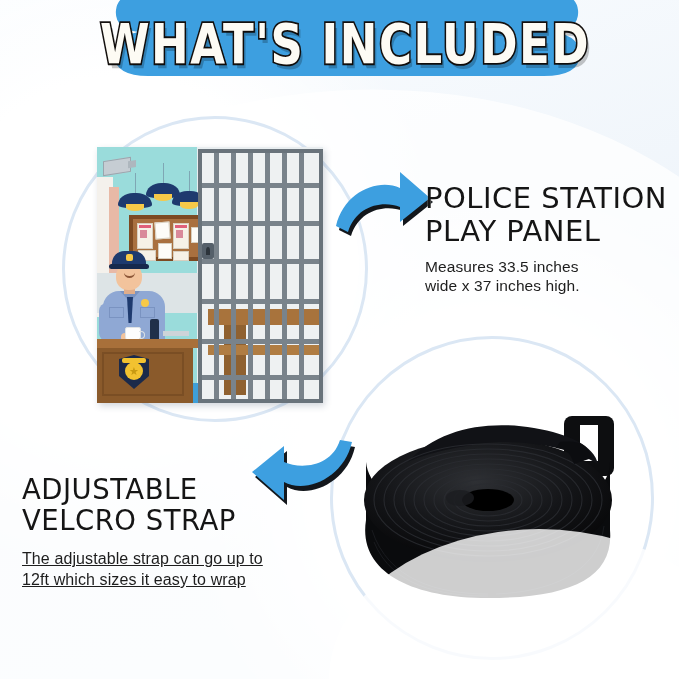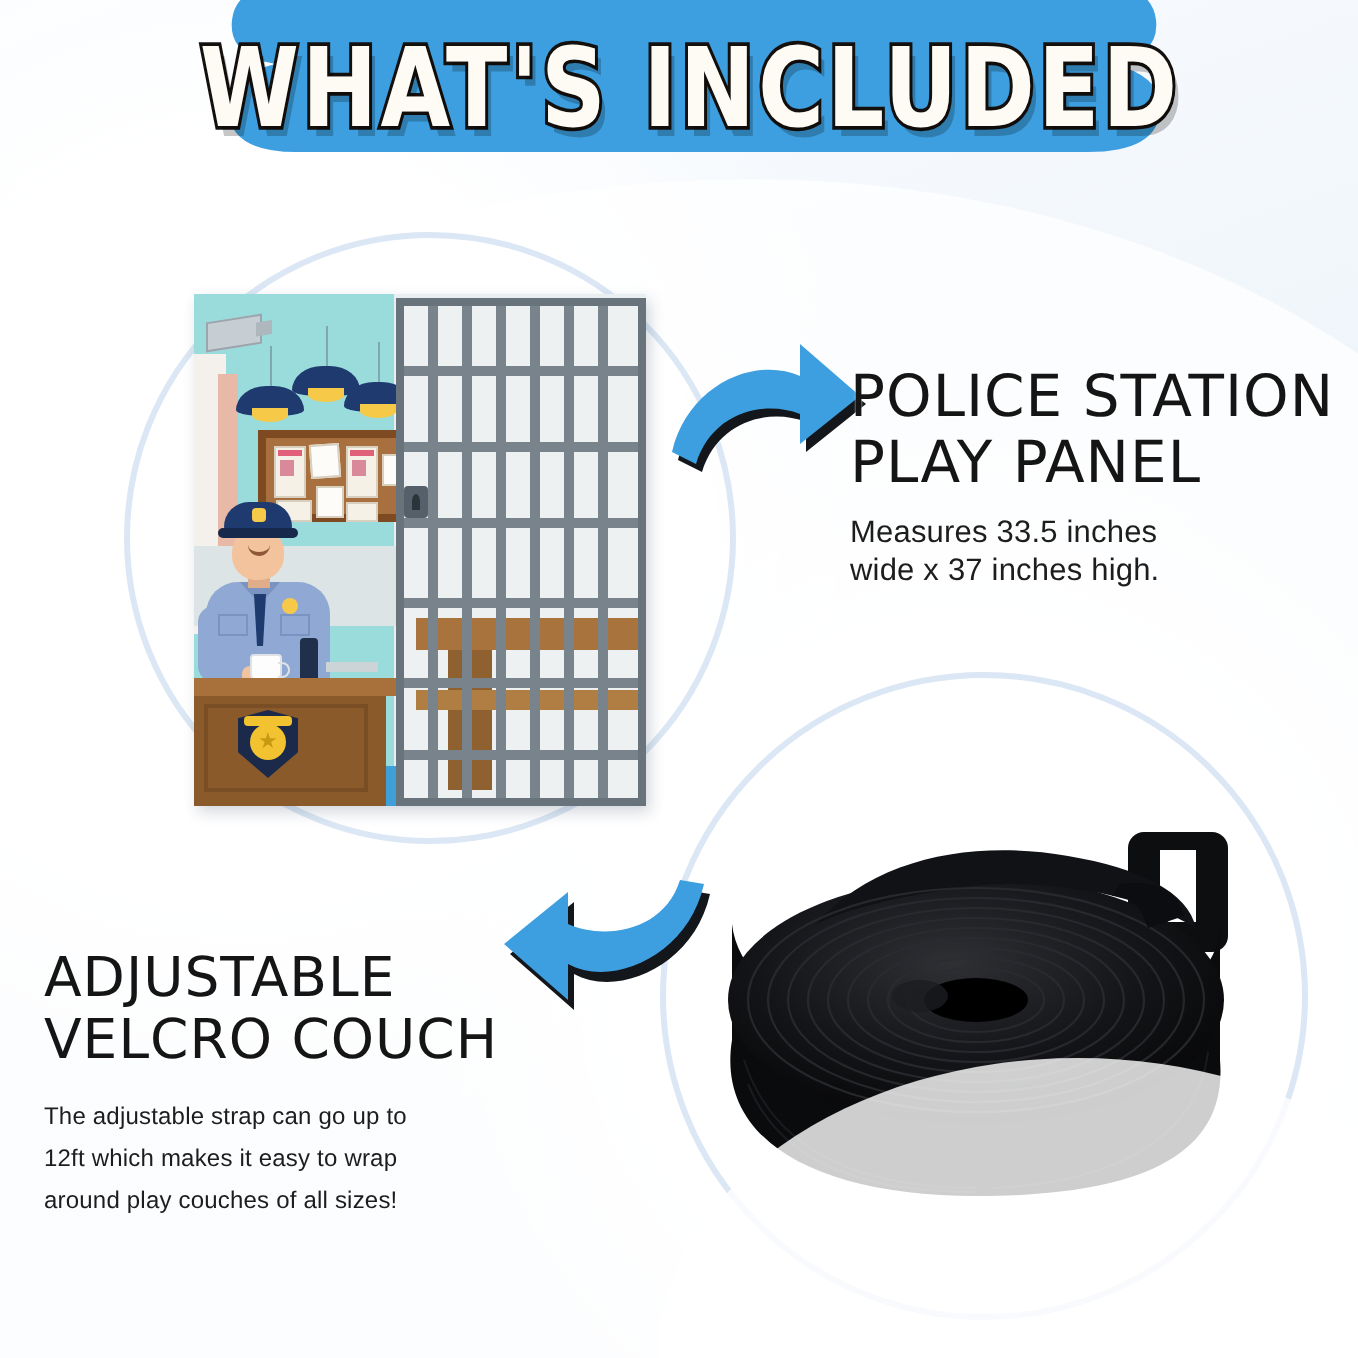--- a/index.html
+++ b/index.html
@@ -182,21 +182,21 @@
   }
   .headline.small{font-size:27.5px;line-height:31px;}
   .subtext{
     font-family:"Liberation Sans", sans-serif;
     font-size:15.5px;line-height:19px;
     color:#1d1d1d;
     margin-top:9px;
     letter-spacing:.1px;
   }
   .txt-left .headline{text-align:left;}
-  .txt-left .subtext{font-size:12px;line-height:21px;margin-top:12px;}
+  .txt-left .subtext{font-size:16px;line-height:21px;margin-top:12px;text-decoration:underline;}
 
   
   .strap{position:absolute;left:348px;top:402px;width:296px;height:218px;}
 
   
   .footer{
     position:absolute;left:0;right:0;bottom:21px;
     text-align:center;
     font-family:"Liberation Sans", sans-serif;
     font-size:8.5px;
@@ -404,23 +404,22 @@
         <path d="M26 140 C 44 184, 92 194, 140 194"></path>
         <path d="M256 124 C 250 172, 200 190, 148 192"></path>
       </g>
 
       <path d="M212 40 C 230 38, 240 42, 244 56 L 226 62 C 222 50, 218 46, 208 46 Z" fill="#0c0d10"></path>
     </svg>
   </div>
 
   <div class="txt-left">
     <div class="headline small">ADJUSTABLE</div>
-    <div class="headline small">VELCRO COUCH</div>
+    <div class="headline small">VELCRO STRAP</div>
     <div class="subtext">
       <div>The adjustable strap can go up to</div>
-      <div>12ft which makes it easy to wrap</div>
-      <div>around play couches of all sizes!</div>
+      <div>12ft which sizes it easy to wrap</div>
     </div>
   </div>
 
   <div class="footer-swoosh"></div>
 
 </div>
 
 </body></html>

